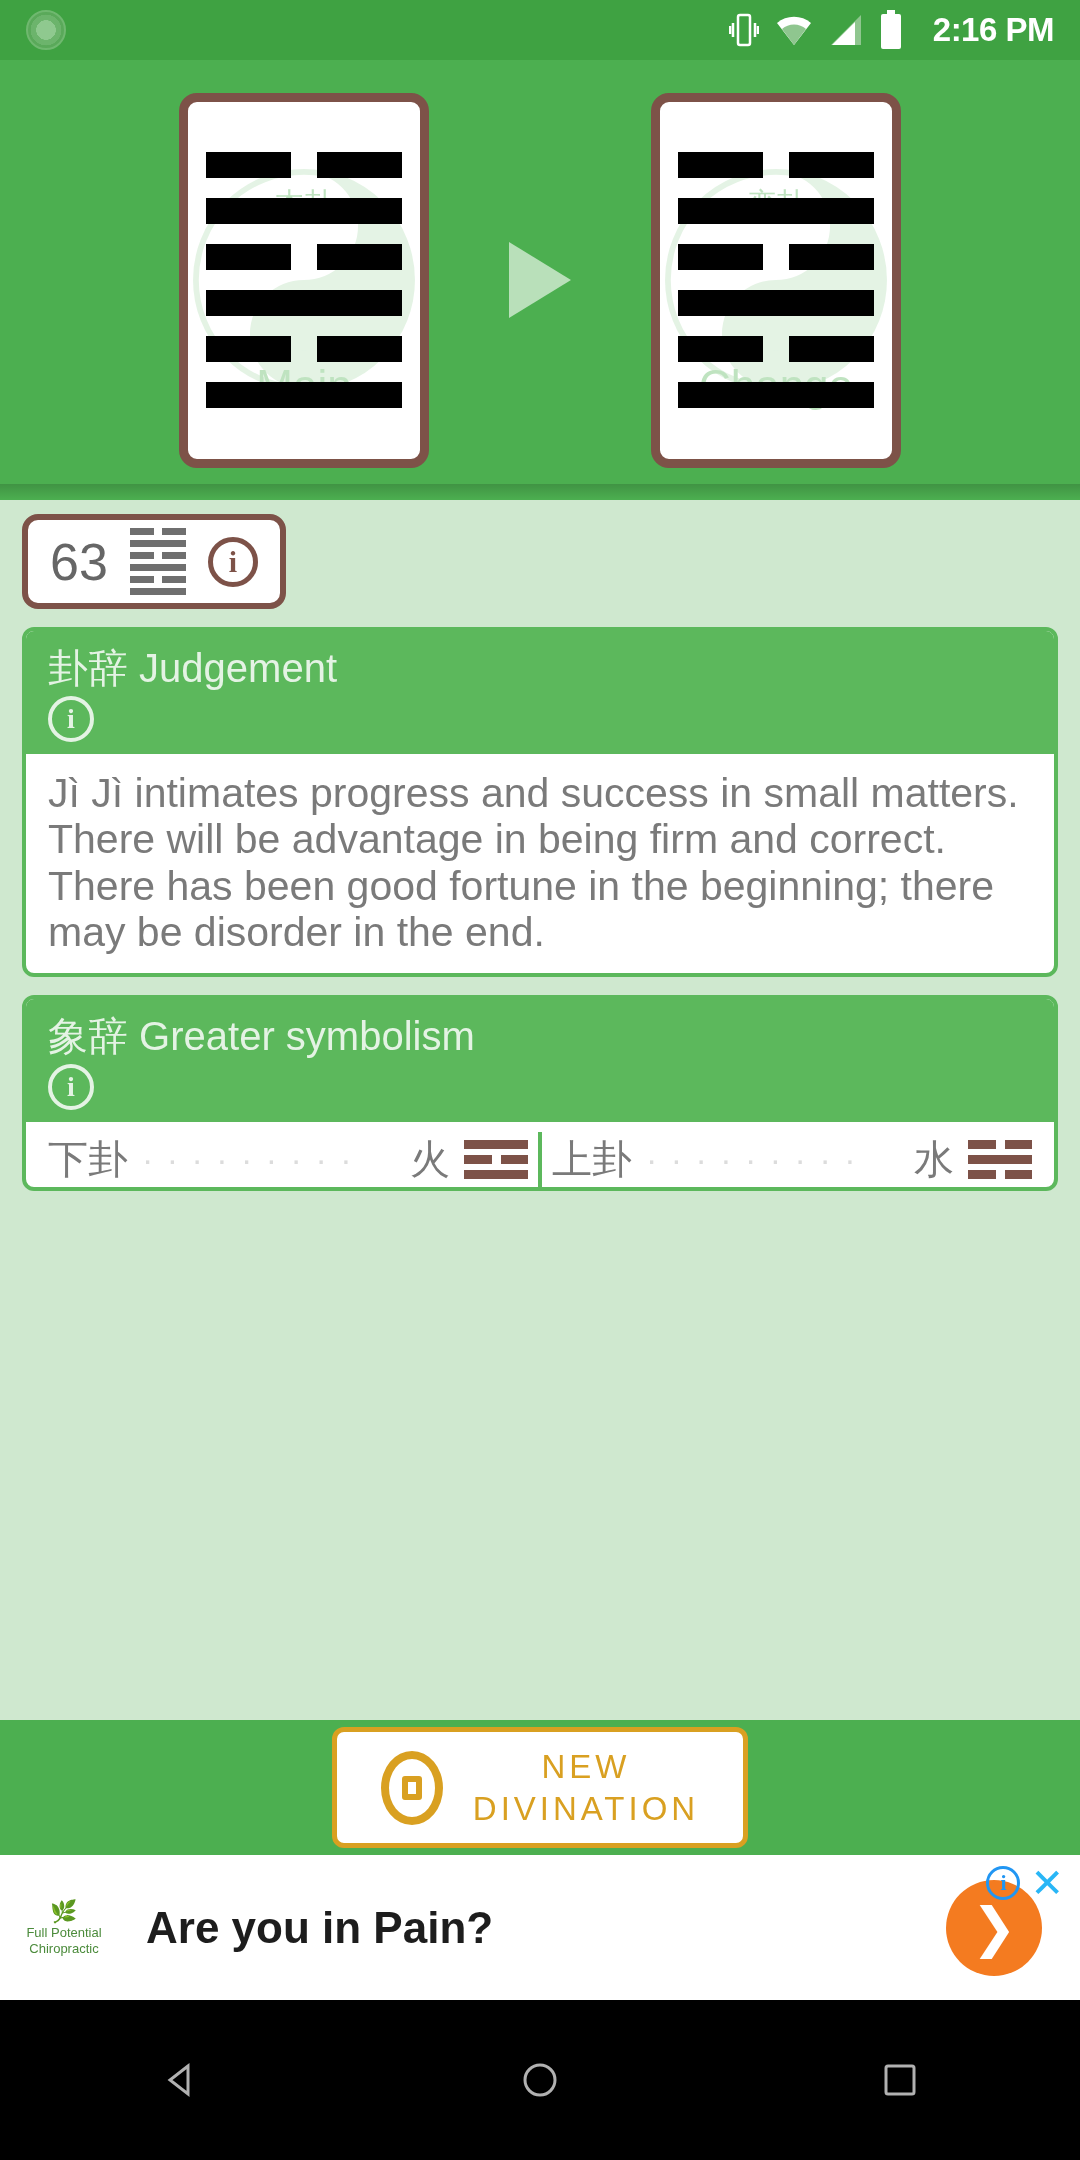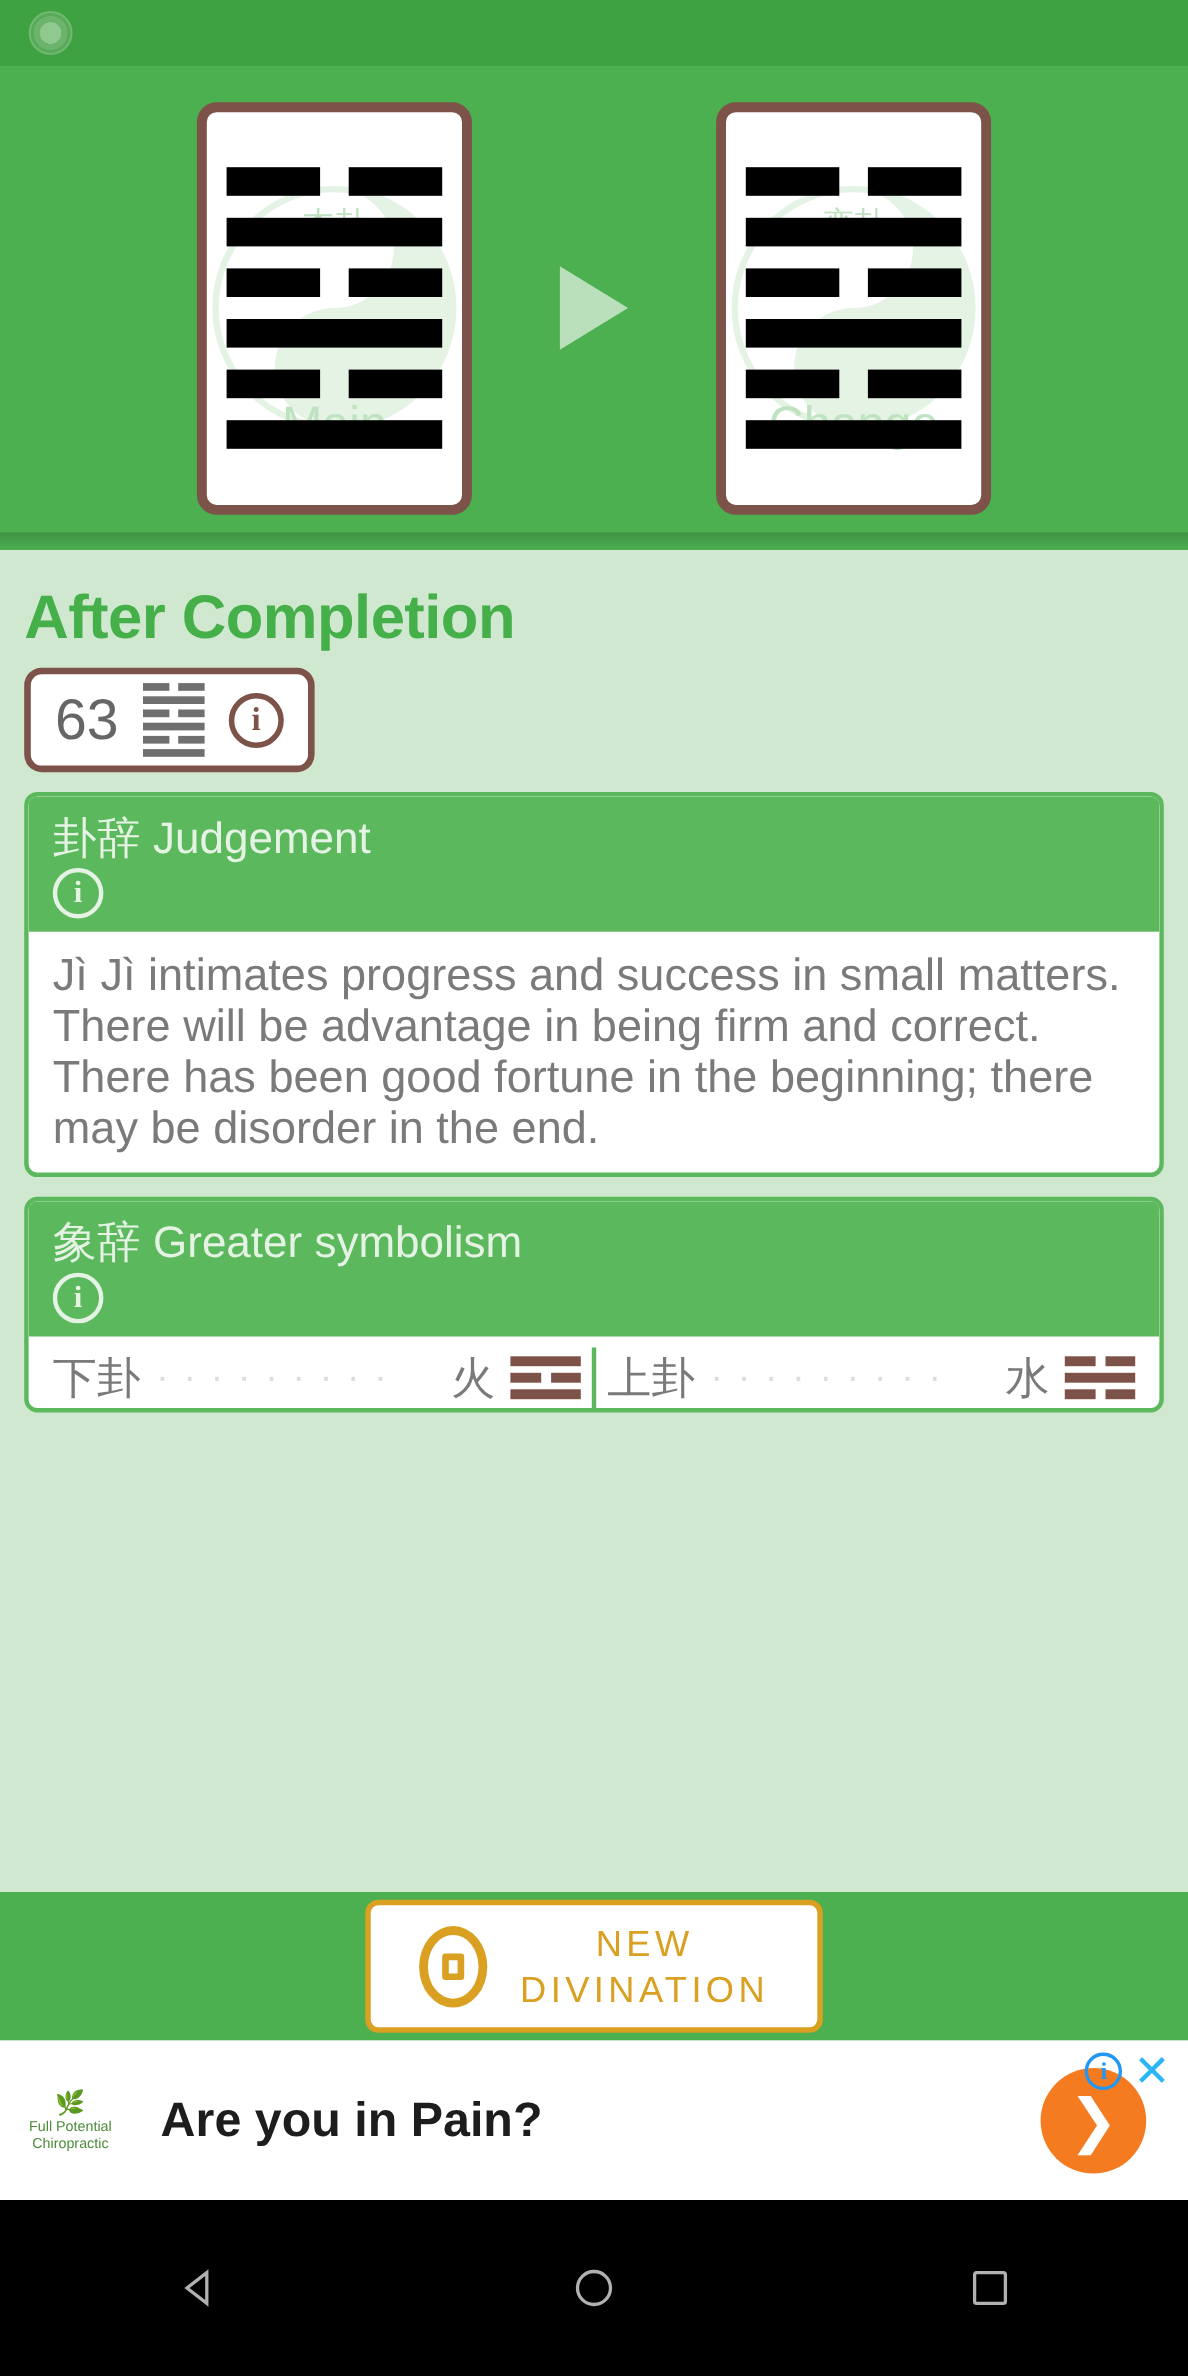--- a/index.html
+++ b/index.html
@@ -96,20 +96,39 @@
   .navbar{position:absolute;left:0;right:0;bottom:0;height:160px;background:#000;
     display:flex;align-items:center;justify-content:space-around;}
   .navbar .nb{opacity:.82;}
 </style>
 </head>
 <body>
 
 <div class="statusbar">
   <div class="sb-appicon"></div>
   <div class="sb-spacer"></div>
+  <div class="sb-icons">
+    <svg width="30" height="38" viewBox="0 0 30 38">
+      <rect x="9" y="4" width="12" height="30" rx="2" fill="none" stroke="#fff" stroke-width="2.5"></rect>
+      <path d="M4 12 v14 M1 15 v8 M26 12 v14 M29 15 v8" stroke="#fff" stroke-width="2.5" fill="none"></path>
+    </svg>
+    <svg width="38" height="34" viewBox="0 0 38 34">
+      <path d="M19 32 L2 10 A26 26 0 0 1 36 10 Z" fill="#fff"></path>
+      <path d="M19 32 L7 16 A18 18 0 0 1 31 16 Z" fill="#8fc68f"></path>
+    </svg>
+    <svg width="34" height="34" viewBox="0 0 34 34">
+      <path d="M32 2 L32 32 L2 32 Z" fill="#8fc68f"></path>
+      <path d="M26 9 L26 32 L3 32 Z" fill="#fff"></path>
+    </svg>
+    <svg width="24" height="40" viewBox="0 0 24 40">
+      <rect x="8" y="0" width="8" height="5" fill="#fff"></rect>
+      <rect x="2" y="4" width="20" height="35" rx="2" fill="#fff"></rect>
+    </svg>
+    <span class="sb-time">2:16 PM</span>
+  </div>
 </div>
 
 <div class="hero">
 
   <div class="hexcard">
     <svg class="yy" viewBox="0 0 100 100">
       <circle cx="50" cy="50" r="47" fill="#fff" stroke="#bfe3c0" stroke-width="2.5"></circle>
       <path d="M50 3 A47 47 0 0 1 50 97 A23.5 23.5 0 0 1 50 50 A23.5 23.5 0 0 0 50 3 Z" fill="#bfe3c0"></path>
       <circle cx="50" cy="26.5" r="7" fill="#fff"></circle>
       <circle cx="50" cy="73.5" r="7" fill="#bfe3c0"></circle>
@@ -169,21 +188,20 @@
         <span class="seg"></span>
       </div>
     <div class="hline solid">
         <span class="seg"></span>
       </div>
   </div>
 </div>
 
 <div class="content">
 
-  <div class="title">After Completion</div>
 
   <div class="badge">
     <span class="num">63</span>
     <span class="minihex">
       <span class="r">
           <span class="s"></span>
           <span class="s"></span>
         </span>
       <span class="r">
           <span class="s"></span>

